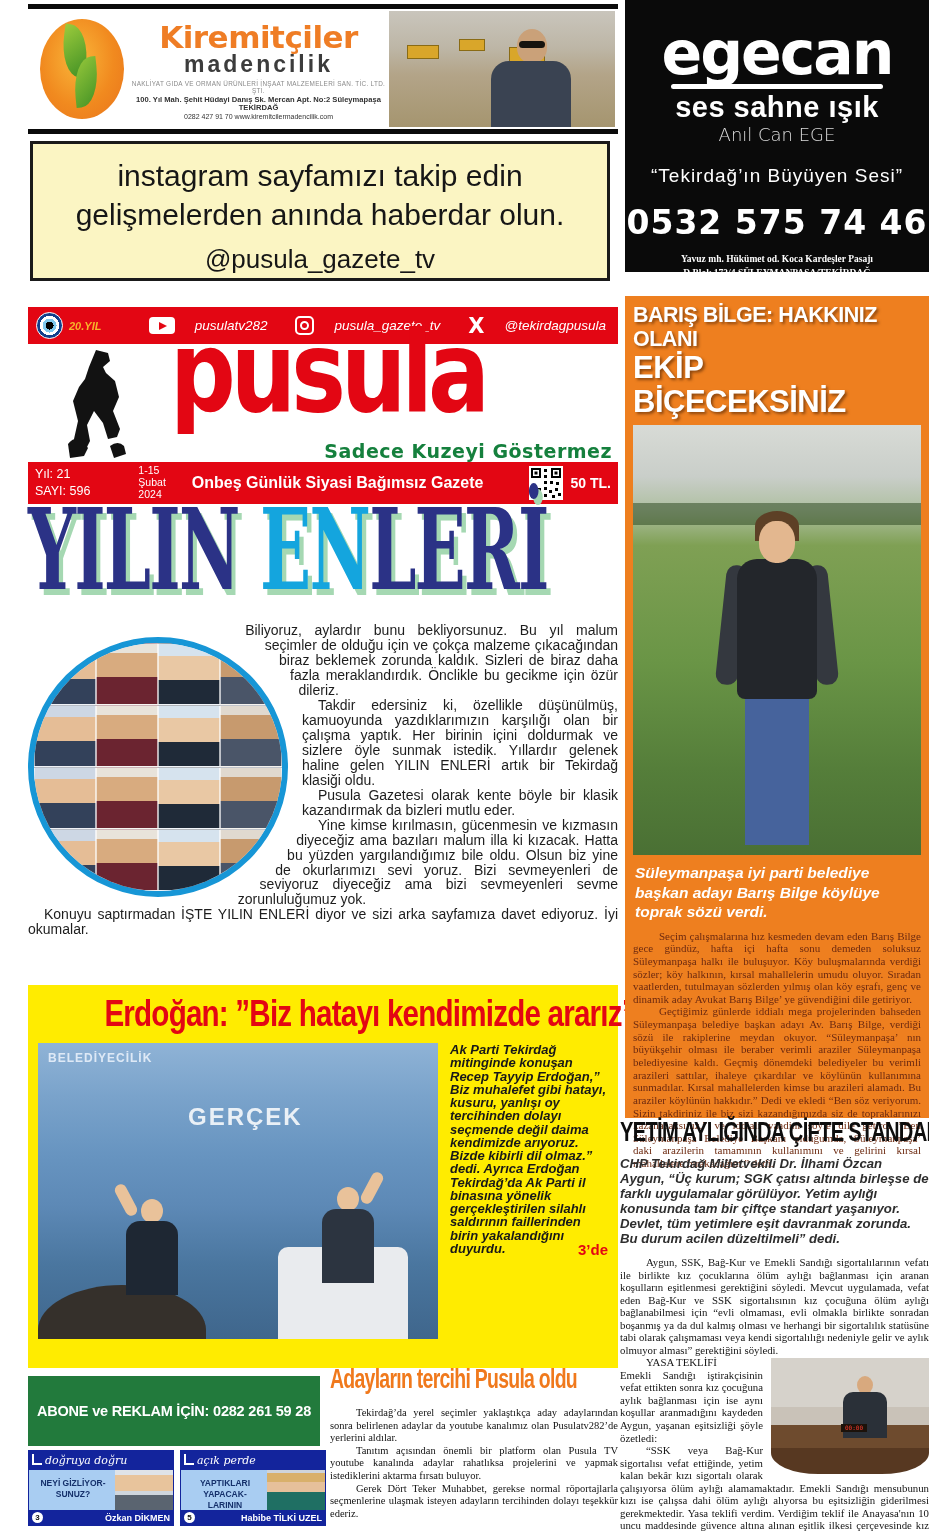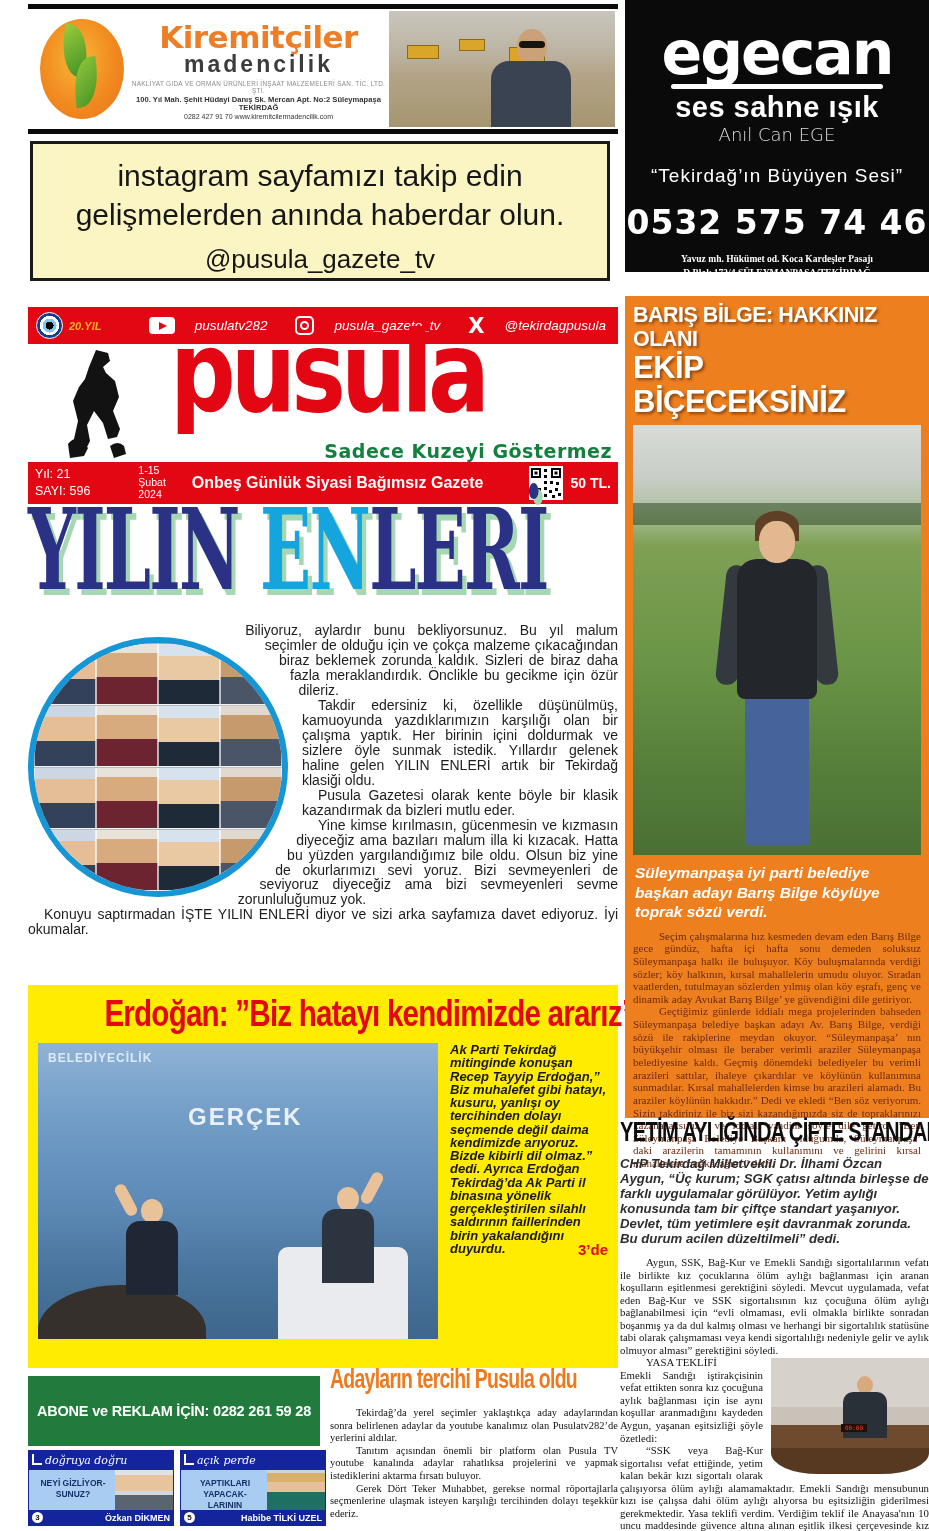--- a/index.html
+++ b/index.html
@@ -378,21 +378,21 @@
         <span class="cc-name">Habibe TİLKİ UZEL</span>
       </div>
     </div>
   </div>
 
   <div class="adaylar">
     <div class="a-headline">Adayların tercihi Pusula oldu</div>
     <div class="a-body">
       <p>Tekirdağ’da yerel seçimler yaklaştıkça aday adaylarından sonra belirlenen adaylar da youtube kanalımız olan Pusulatv282’de yerlerini aldılar.</p>
       <p>Tanıtım açısından önemli bir platform olan Pusula TV youtube kanalında adaylar rahatlıksa projelerini ve yapmak istediklerini aktarma fırsatı buluyor.</p>
-      <p>Gerek Dört Teker Muhabbet, gerekse normal röportajlarla seçmenlerine ulaşmak isteyen karşılığı tercihinden dolayı teşekkür ederiz.</p>
+      <p>Gerek Dört Teker Muhabbet, gerekse normal röportajlarla seçmenlerine ulaşmak isteyen adayların tercihinden dolayı teşekkür ederiz.</p>
     </div>
   </div>
 
   <div class="bilge">
     <div class="b-kicker b-k1">BARIŞ BİLGE: HAKKINIZ OLANI</div>
     <div class="b-kicker b-k2">EKİP BİÇECEKSİNİZ</div>
     <div class="b-photo">
       <div class="b-tree"></div>
       <div class="b-arm1"></div>
       <div class="b-arm2"></div>

